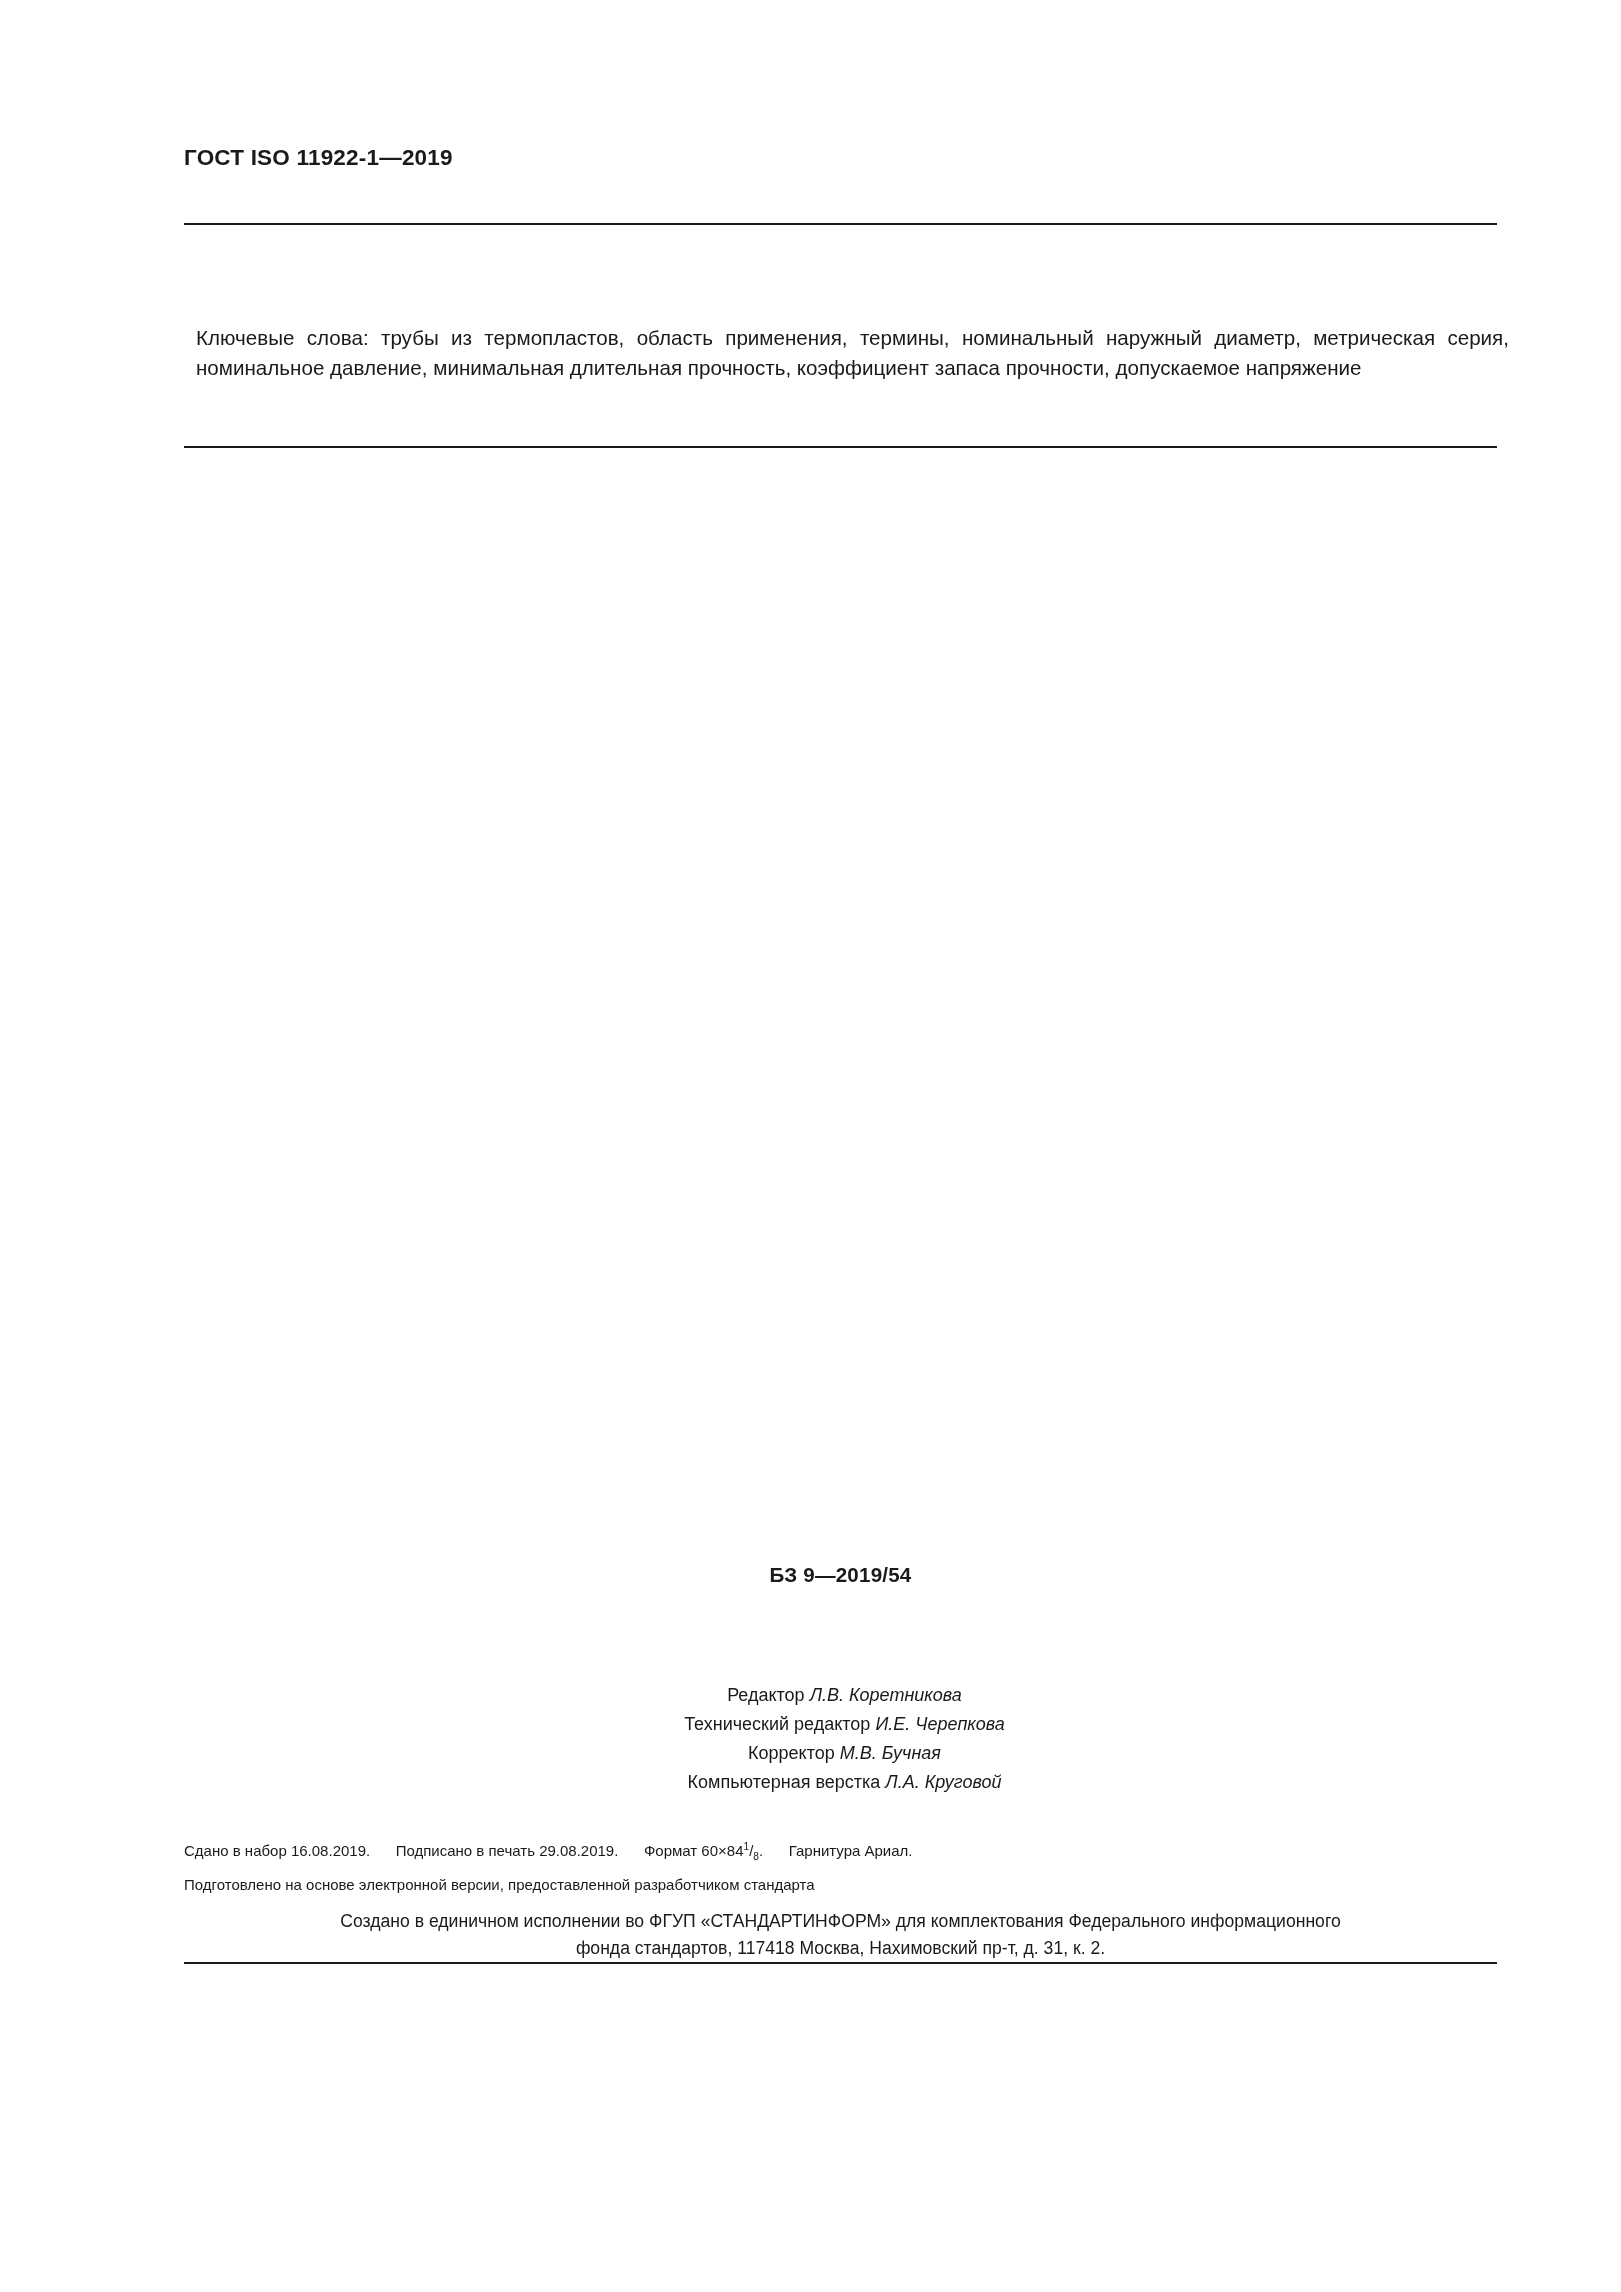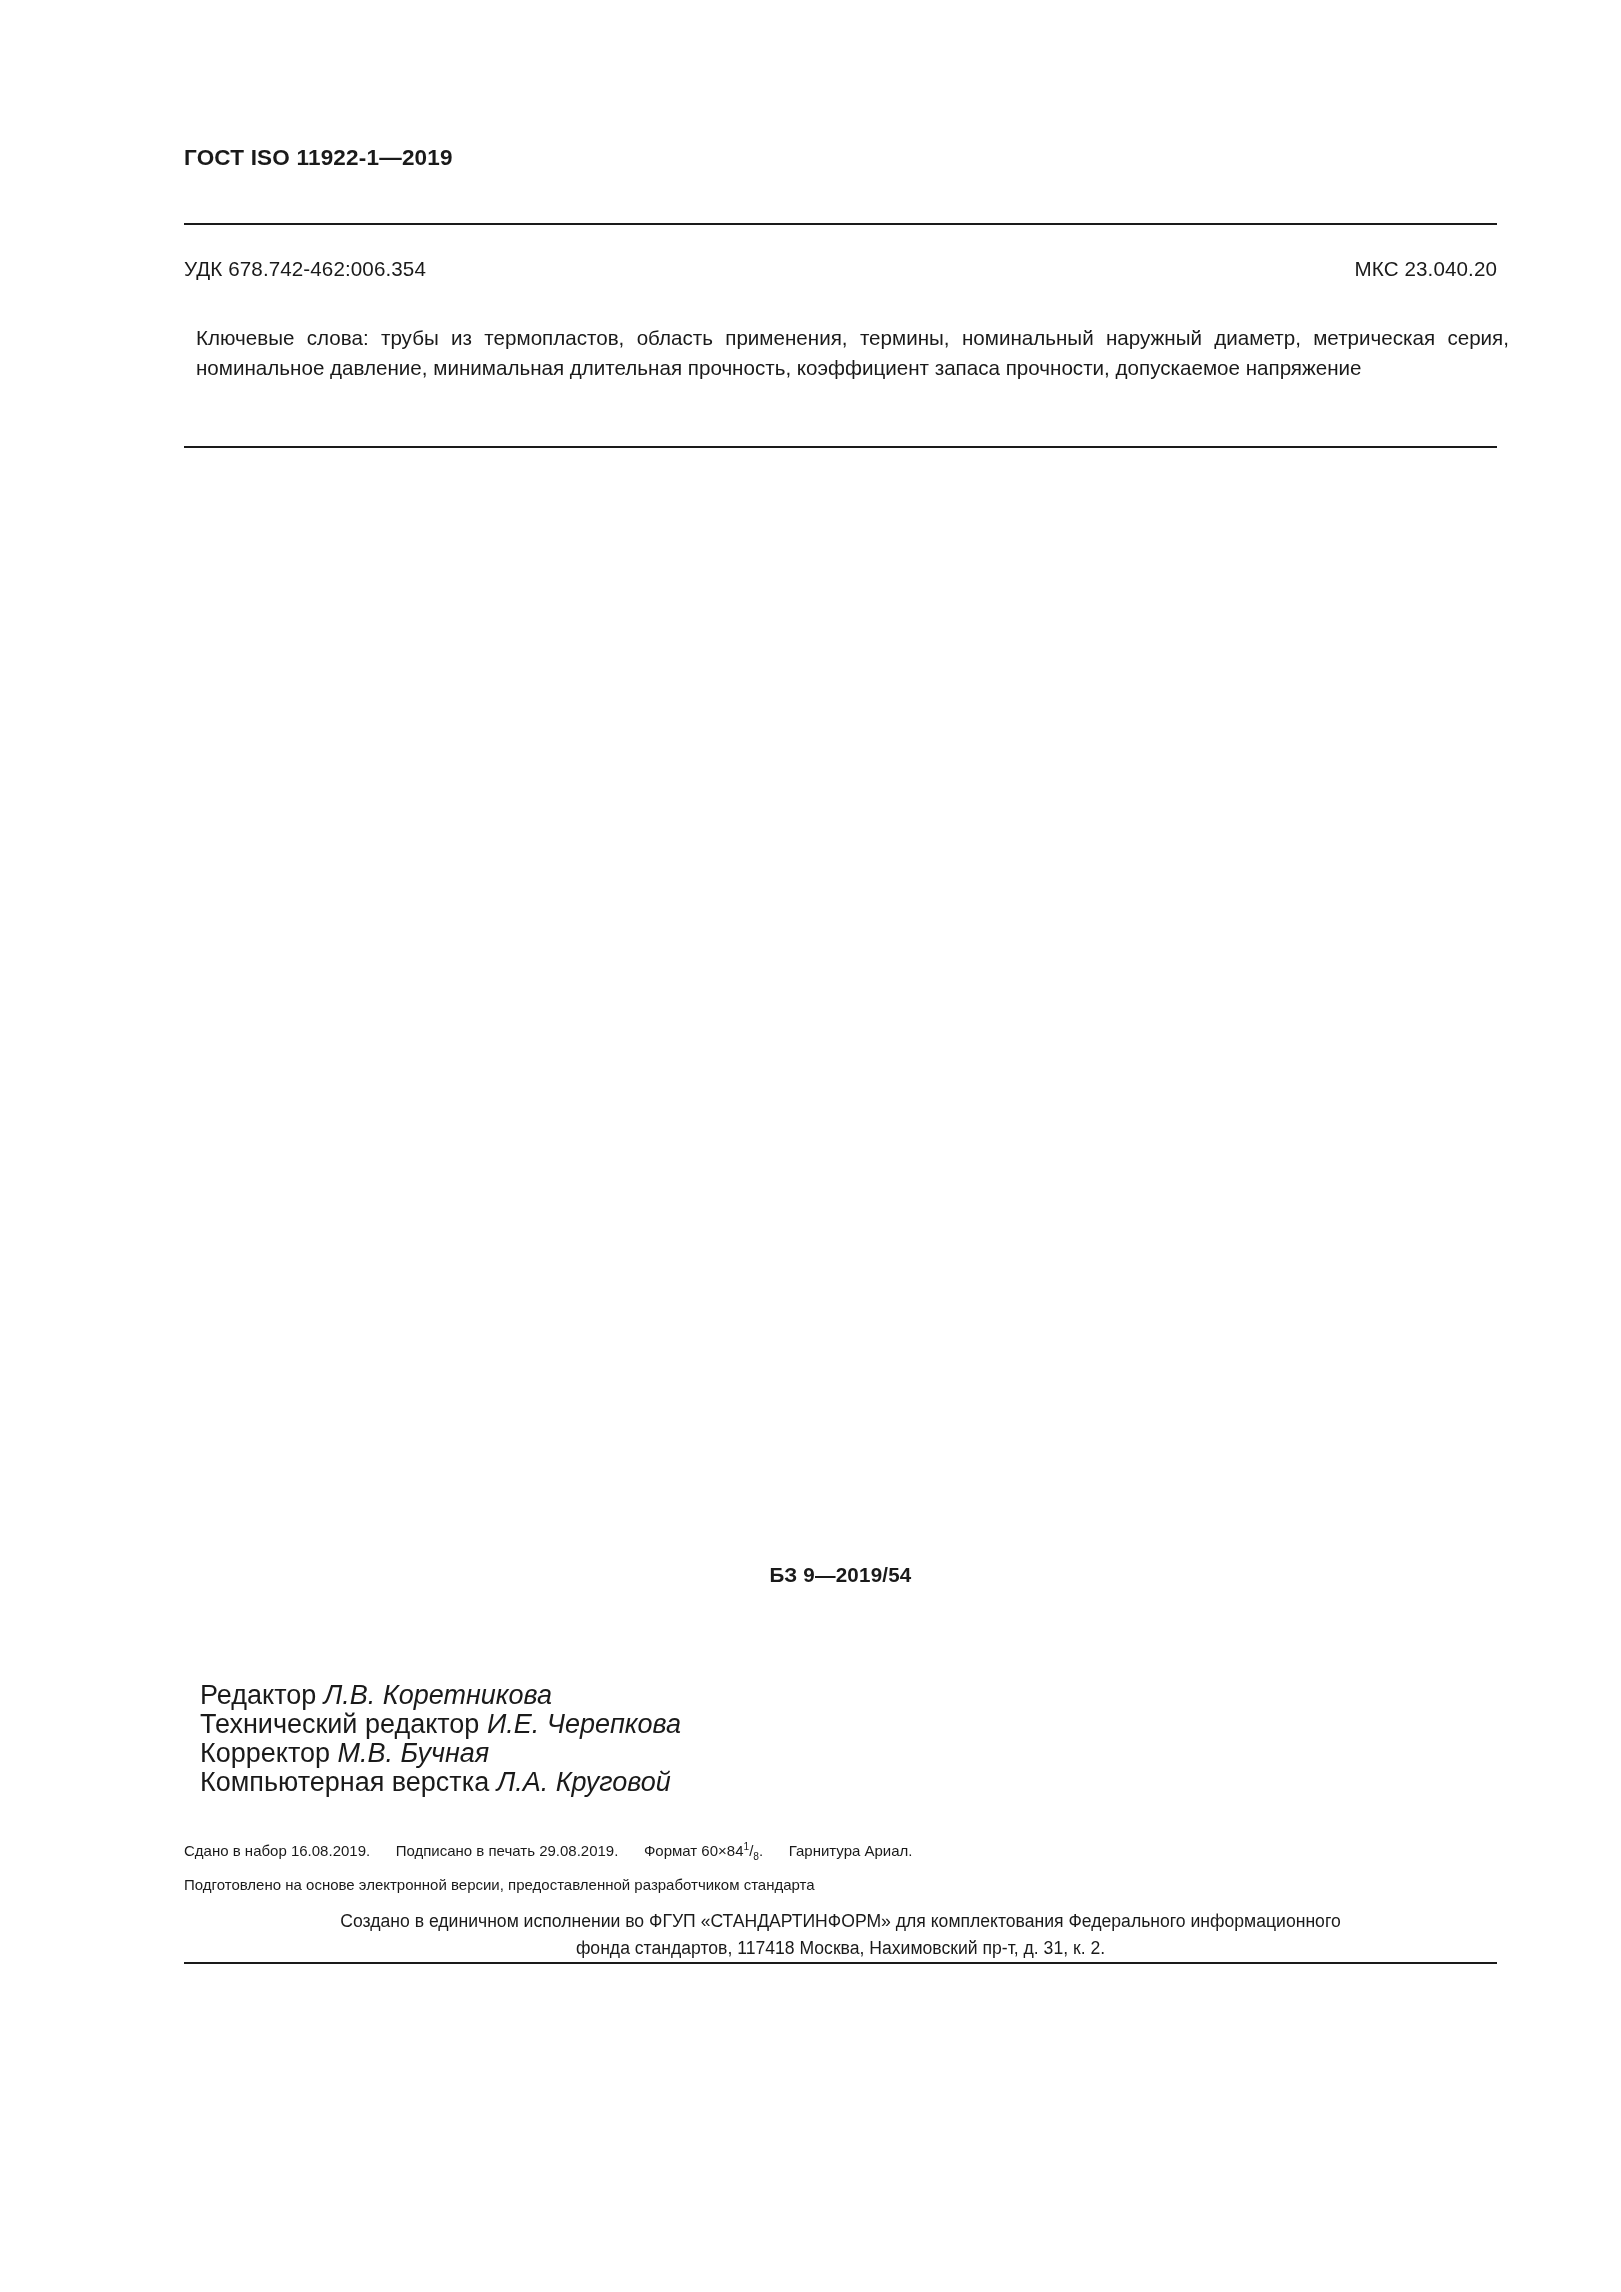--- a/index.html
+++ b/index.html
@@ -86,24 +86,25 @@
     width: 1313px;
     text-align: center;
     font-size: 20.6px;
     font-weight: bold;
     letter-spacing: 0.2px;
   }
 
   
   .credits {
     position: absolute;
-    left: 16px;
+    left: 4px;
     top: 1681px;
     width: 1313px;
-    font-size: 27px;
+    text-align: center;
+    font-size: 18px;
     line-height: 29px;
   }
   .credits .name {
     font-style: italic;
   }
 
   
   .printinfo {
     position: absolute;
     left: 0;
@@ -139,24 +140,20 @@
 <body>
 
 <div class="page">
   <div class="sheet">
     <div class="content">
 
       <div class="doc-number">ГОСТ ISO 11922-1—2019</div>
 
       <div class="rule rule-1"></div>
 
-      <div class="udk-row">
-        <span class="udk">УДК 678.742-462:006.354</span>
-        <span class="mks">МКС  23.040.20</span>
-      </div>
 
       <div class="keywords">Ключевые слова: трубы из термопластов, область применения, термины, номинальный наружный диаметр, метрическая серия, номинальное давление, минимальная длительная прочность, коэффициент запаса прочности, допускаемое напряжение</div>
 
       <div class="rule rule-2"></div>
 
       <div class="bz">БЗ 9—2019/54</div>
 
       <div class="credits">
         <div>
           <span>Редактор</span>

